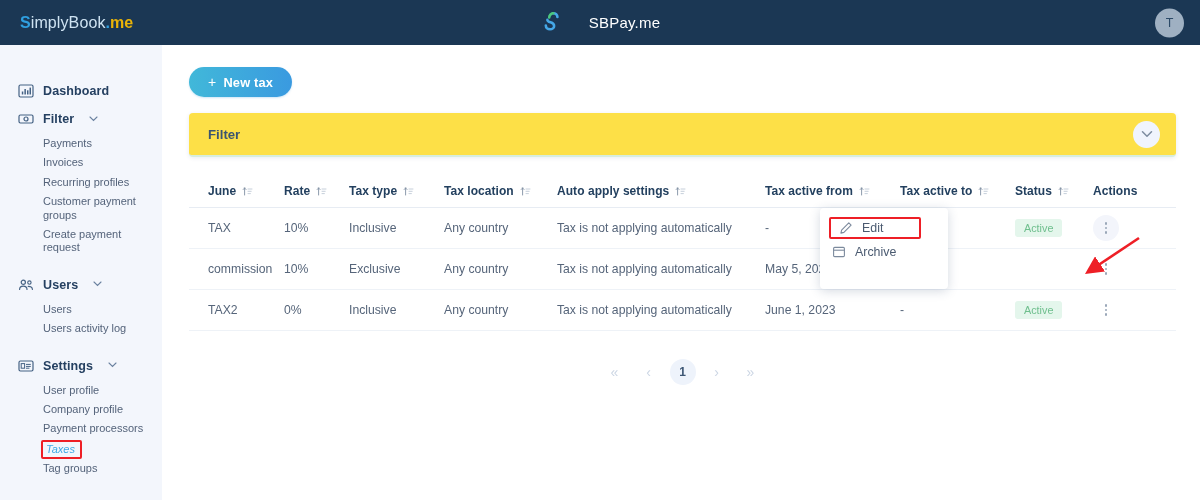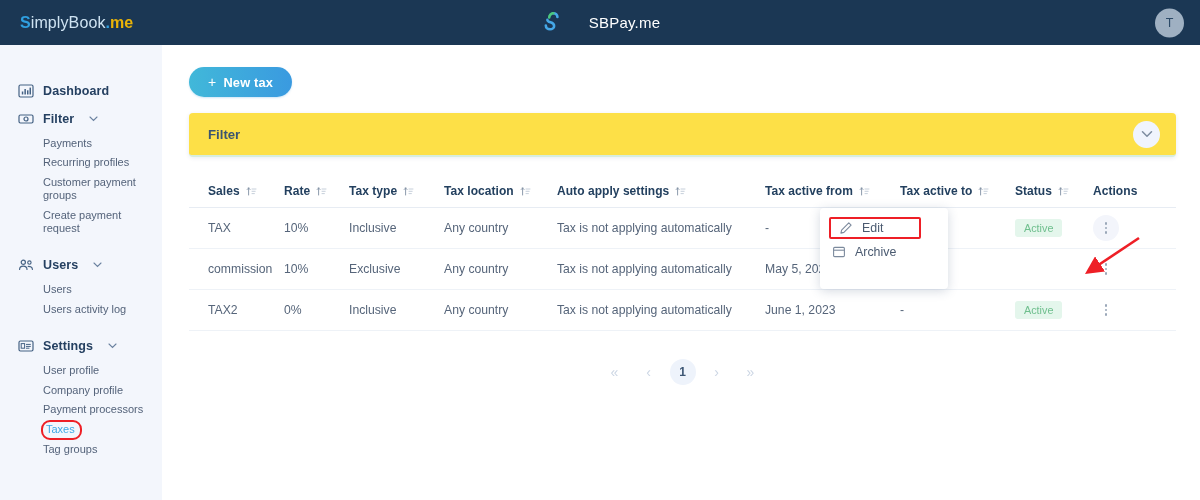--- a/index.html
+++ b/index.html
@@ -70,21 +70,22 @@
     padding: 3px 10px 3px 43px;
     line-height: 1.22;
     cursor: pointer;
   }
   .subitem.active { color: #3ea8e5; }
   .subitem.boxed {
     display: inline-block;
     margin-left: 41px;
     padding: 1px 5px 1px 3px;
     border: 2px solid #ee1f26;
-    border-radius: 9px;
+    border-radius: 2px;
+    font-style: italic;
   }
   .nav-spacer { height: 11px; }
 
   
   .main { flex: 1; background: #ffffff; padding: 0 24px 0 27px; position: relative; min-width:0; }
 
   .page-head {
     display: flex; align-items: center; justify-content: space-between;
     padding: 22px 0 0 0;
   }
@@ -246,20 +247,21 @@
           </span>
           <span class="label">Filter</span>
           <span class="caret">
             <svg width="9" height="6" viewBox="0 0 9 6" fill="none">
                 <path d="M1 1l3.5 3.5L8 1" stroke="#6b82a0" stroke-width="1.1" stroke-linecap="round"></path>
               </svg>
           </span>
         </div>
         <div class="sublist">
           <span class="subitem">Payments</span>
+          <span class="subitem">Invoices</span>
           <span class="subitem">Recurring profiles</span>
           <span class="subitem">Customer payment groups</span>
           <span class="subitem">Create payment request</span>
         </div>
       </div>
 
       <div class="nav-spacer"></div>
 
       <div class="nav-group">
         <div class="nav-top">
@@ -330,21 +332,21 @@
           <svg width="12" height="8" viewBox="0 0 12 8" fill="none">
               <path d="M1.5 1.8L6 6.2l4.5-4.4" stroke="#7d8ca0" stroke-width="1.5" stroke-linecap="round" stroke-linejoin="round"></path>
             </svg>
         </span>
       </div>
 
       <div class="table">
 
         <div class="thead">
           <div class="th c-name">
-            <span>Sales</span>
+            <span>June</span>
             <span class="sort-ico">
               <svg width="11" height="11" viewBox="0 0 11 11" fill="none">
                   <path d="M2.6 9V2m0 0L1.2 3.5M2.6 2L4 3.5" stroke="#7f8ea3" stroke-width=".9" stroke-linecap="round"></path>
                   <path d="M6 3h4M6 5.3h3.2M6 7.6h2.4" stroke="#c0cad6" stroke-width=".9" stroke-linecap="round"></path>
                 </svg>
             </span>
           </div>
           <div class="th c-rate">
             <span>Rate</span>
             <span class="sort-ico">

